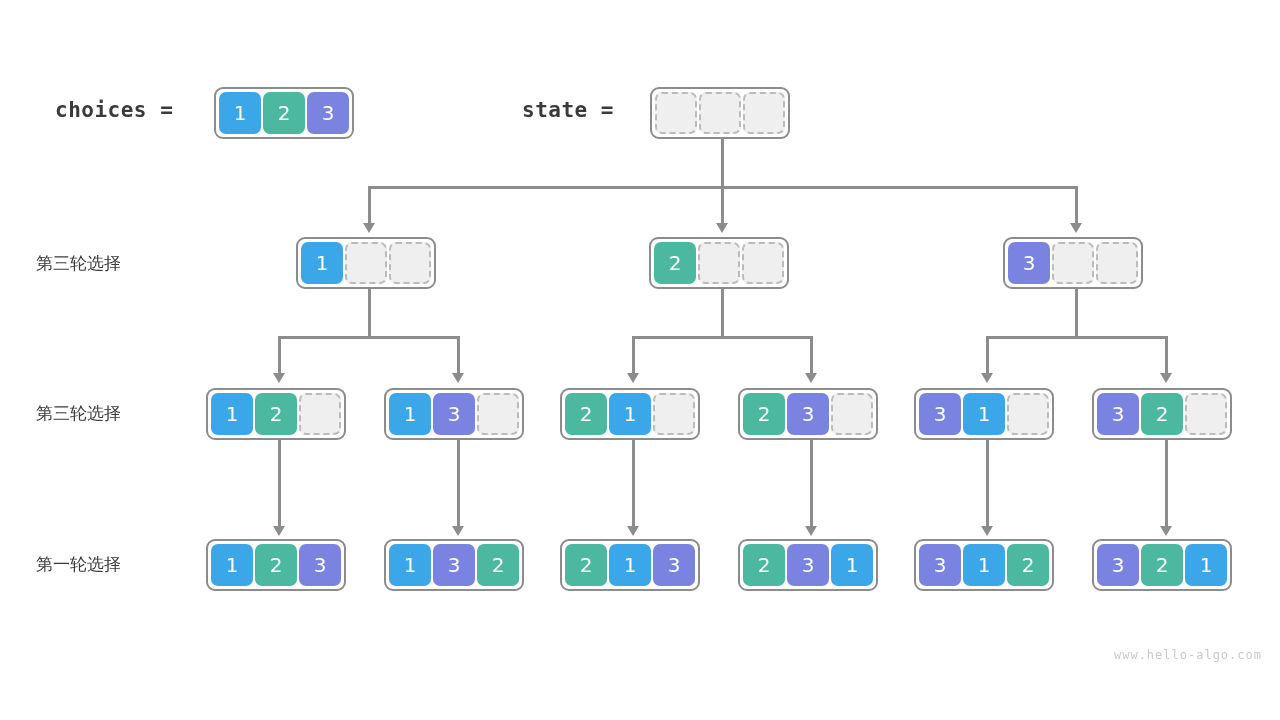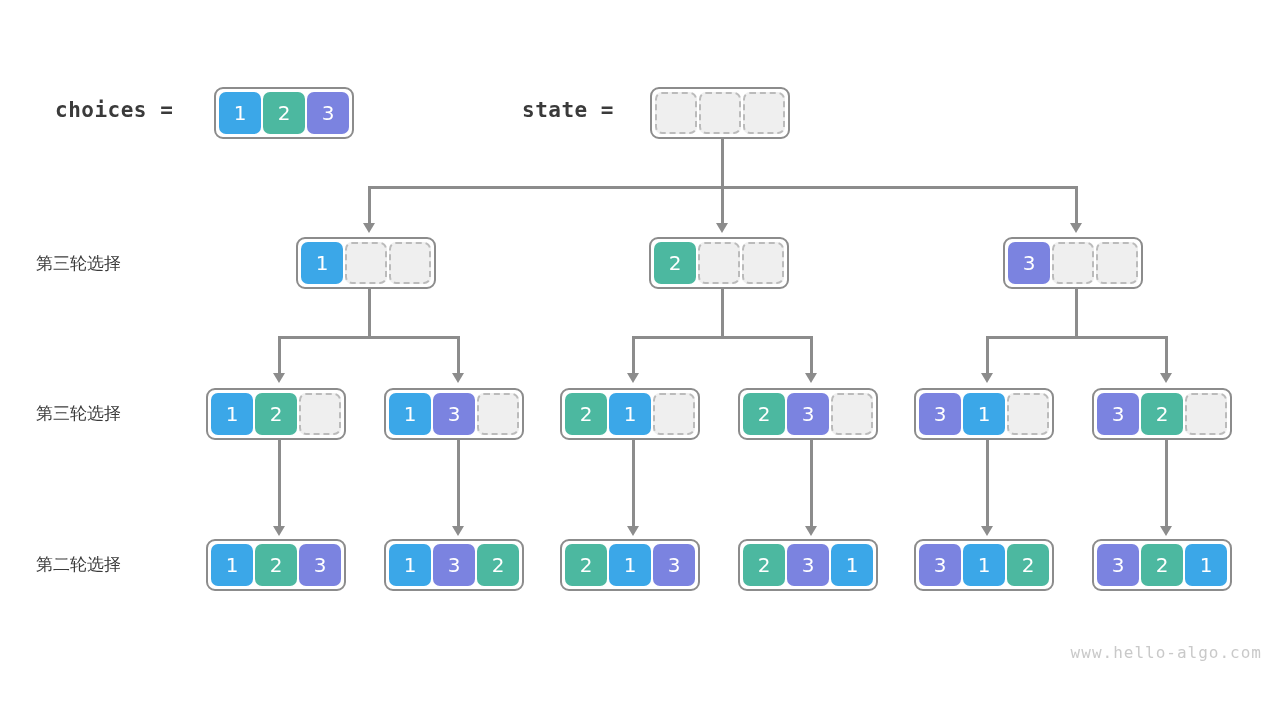--- a/index.html
+++ b/index.html
@@ -32,21 +32,21 @@
     font-family: "DejaVu Sans", sans-serif;
     font-size: 17px;
     color: #3A3A3A;
     white-space: nowrap;
   }
   .watermark {
     position: absolute;
     right: 18px;
     bottom: 14px;
     font-family: "DejaVu Sans Mono", monospace;
-    font-size: 16px;
+    font-size: 12px;
     color: #C9C9C9;
     letter-spacing: 1px;
   }
 
   
   .node {
     position: absolute;
     box-sizing: border-box;
     border: 2.5px solid #8C8C8C;
     border-radius: 9px;
@@ -112,21 +112,21 @@
   <div class="mono-label" style="left:522px; top:98px;">state =</div>
 
   <div class="node" id="node-root" style="left:650px; top:87px;">
       <div class="cell empty"></div>
       <div class="cell empty"></div>
       <div class="cell empty"></div>
     </div>
 
   <div class="row-label" style="left:36px; top:252px;">第三轮选择</div>
   <div class="row-label" style="left:36px; top:402px;">第三轮选择</div>
-  <div class="row-label" style="left:36px; top:553px;">第二轮选择</div>
+  <div class="row-label" style="left:36px; top:553px;">第一轮选择</div>
 
   <div class="vline" style="left:721px; top:138px;  height:51px;"></div>
   <div class="hline" style="left:368px; top:186px;  width:710px;"></div>
   <div class="vline" style="left:368px; top:186px;  height:38px;"></div>
   <div class="vline" style="left:721px; top:186px;  height:38px;"></div>
   <div class="vline" style="left:1075px; top:186px; height:38px;"></div>
   <div class="arrowhead" style="left:362.5px; top:223px;"></div>
   <div class="arrowhead" style="left:715.5px; top:223px;"></div>
   <div class="arrowhead" style="left:1069.5px; top:223px;"></div>
 

